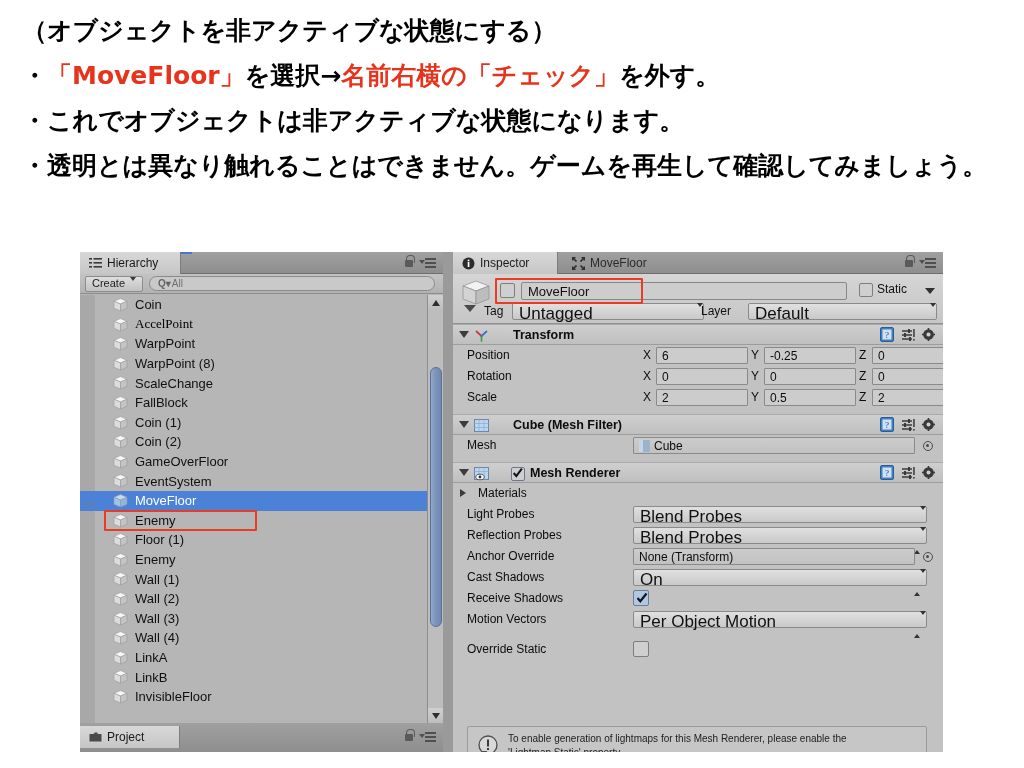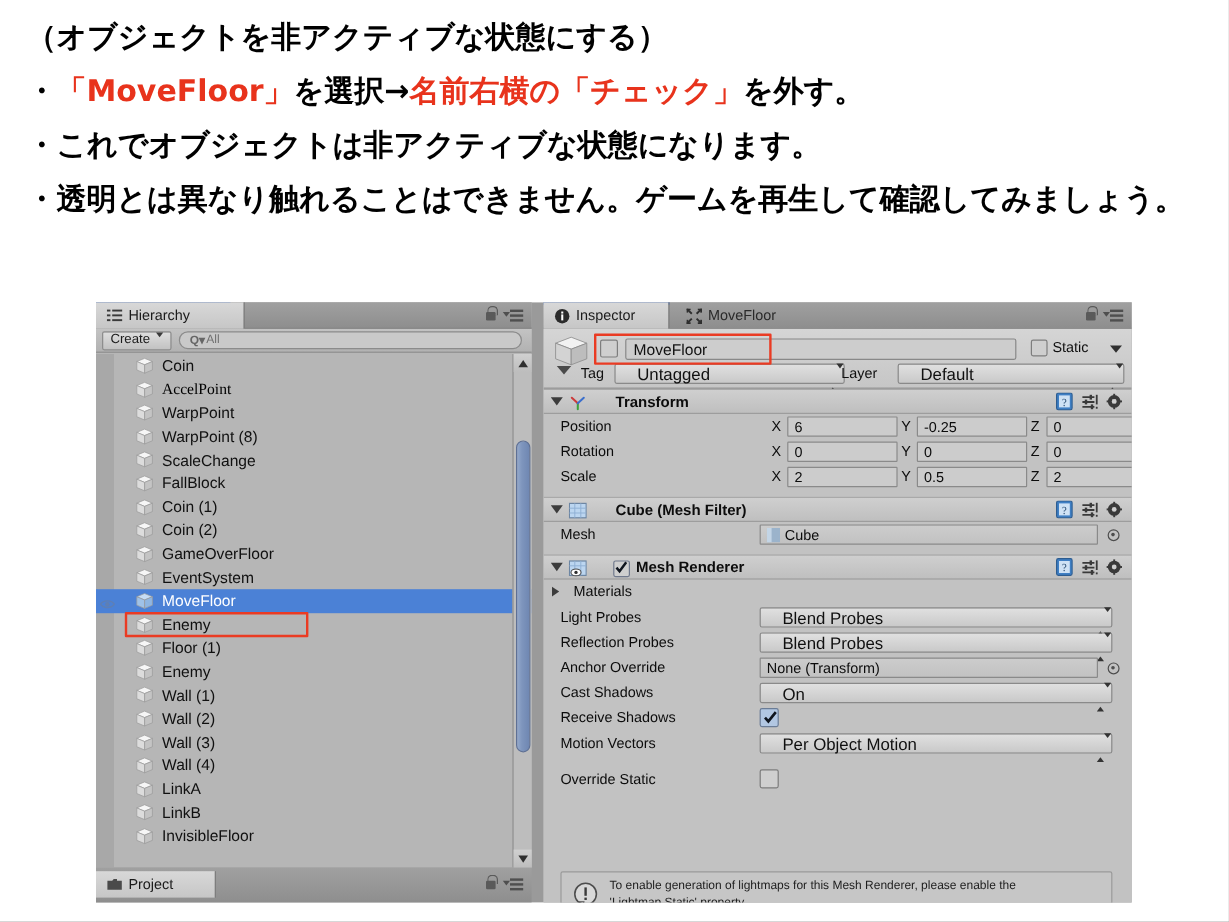--- a/index.html
+++ b/index.html
@@ -202,22 +202,22 @@
   .static-car {
     position:absolute; left:472px; top:14px;
     width:0;height:0;border-left:5px solid transparent;border-right:5px solid transparent;border-top:6px solid #303030;
   }
   .tag-lbl  { position:absolute; left:31px; top:30px; font-size:12px; color:#101010; }
   .layer-lbl{ position:absolute; left:248px; top:30px; font-size:12px; color:#101010; }
   .popup {
     position:absolute; height:17px;
     background:linear-gradient(#e0e0e0,#c9c9c9);
     border:1px solid #8a8a8a; border-radius:2px;
-    display:flex; align-items:center; padding-left:18px;
-    font-size:14px; color:#101010;
+    display:flex; padding-left:6px;
+    font-size:17px; color:#101010;
   }
   .popup .updn {
     position:absolute; right:5px; top:3px; width:7px; height:11px;
   }
   .popup .updn .u { width:0;height:0;border-left:3.5px solid transparent;border-right:3.5px solid transparent;border-bottom:4px solid #333; }
   .popup .updn .d { width:0;height:0;border-left:3.5px solid transparent;border-right:3.5px solid transparent;border-top:4px solid #333; margin-top:2px;}
   #tag-popup   { left:59px;  top:29px; width:192px; }
   #layer-popup { left:295px; top:29px; width:189px; }
 
   
@@ -308,21 +308,21 @@
   <div class="line"><span>・</span><span class="red">「MoveFloor」</span><span>を選択→</span><span class="red">名前右横の「チェック」</span><span>を外す。</span></div>
   <div class="line">・これでオブジェクトは非アクティブな状態になります。</div>
   <div class="line wrap">・透明とは異なり触れることはできません。ゲームを再生して確認してみましょう。</div>
 </div>
 
 <div id="unity">
 
   <div id="hierarchy">
     <div class="tabbar">
       <div class="tab-topline" style="left:0;width:112px;"></div>
-      <div class="tab" style="left:0;width:124px;">
+      <div class="tab" style="left:0;width:101px;">
         <span class="tabicon">
           <svg viewBox="0 0 13 13" width="13" height="13">
               <g fill="#3a3a3a">
             <rect x="0" y="1" width="3" height="1.6"></rect>
                 <rect x="4.5" y="1" width="8.5" height="1.6"></rect>
             <rect x="0" y="5" width="3" height="1.6"></rect>
                 <rect x="4.5" y="5" width="8.5" height="1.6"></rect>
             <rect x="0" y="9" width="3" height="1.6"></rect>
                 <rect x="4.5" y="9" width="8.5" height="1.6"></rect>
           </g>

